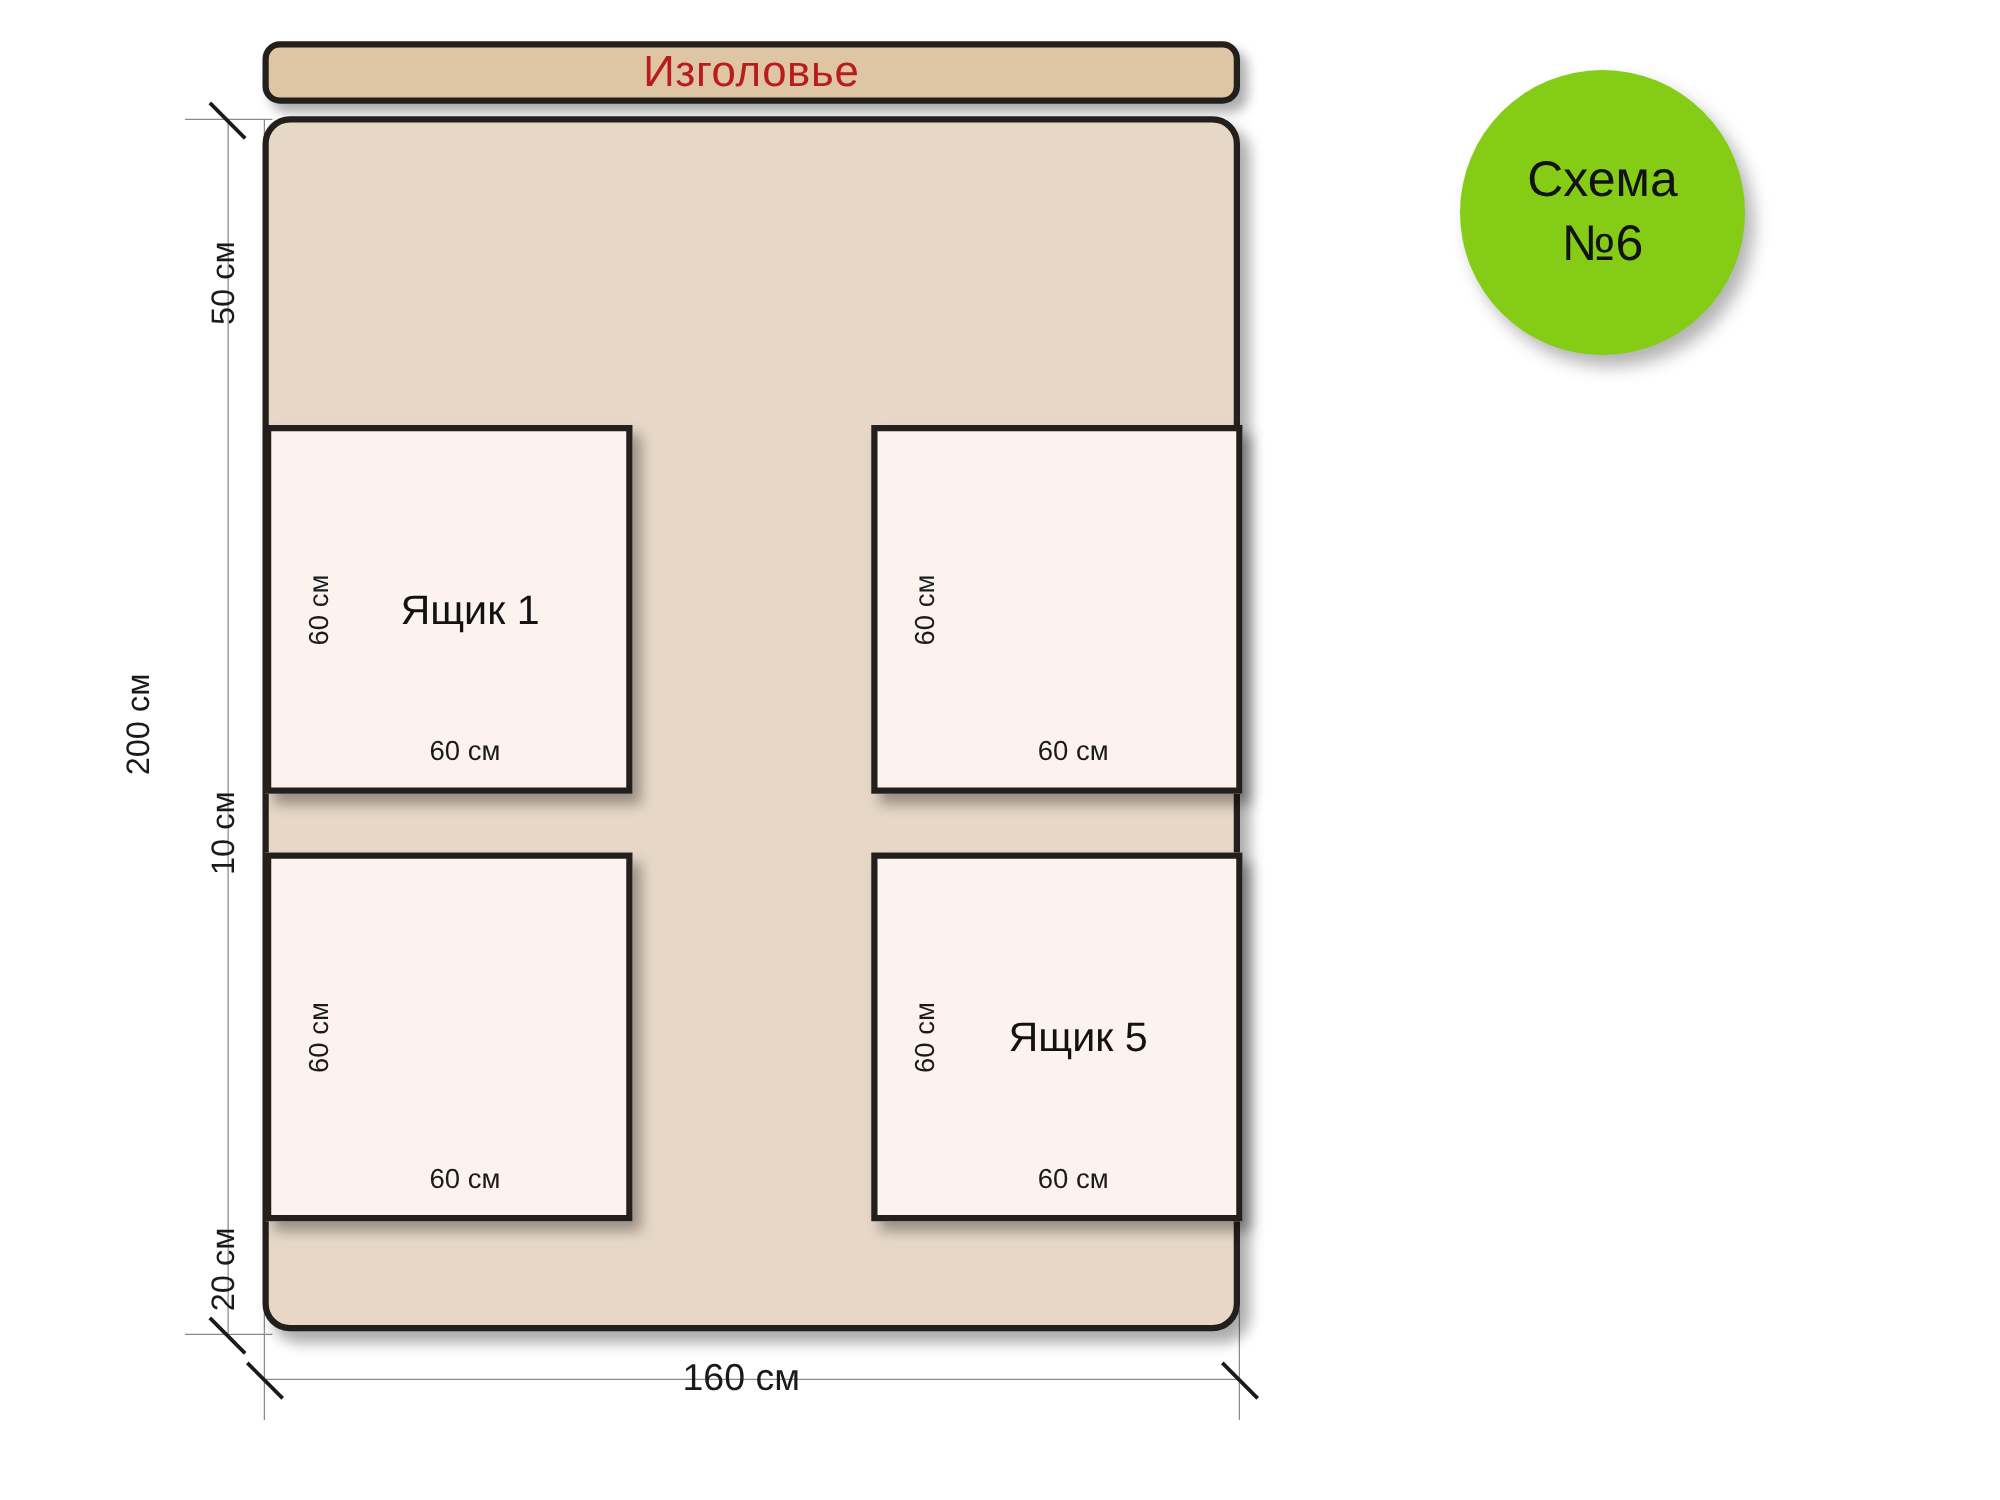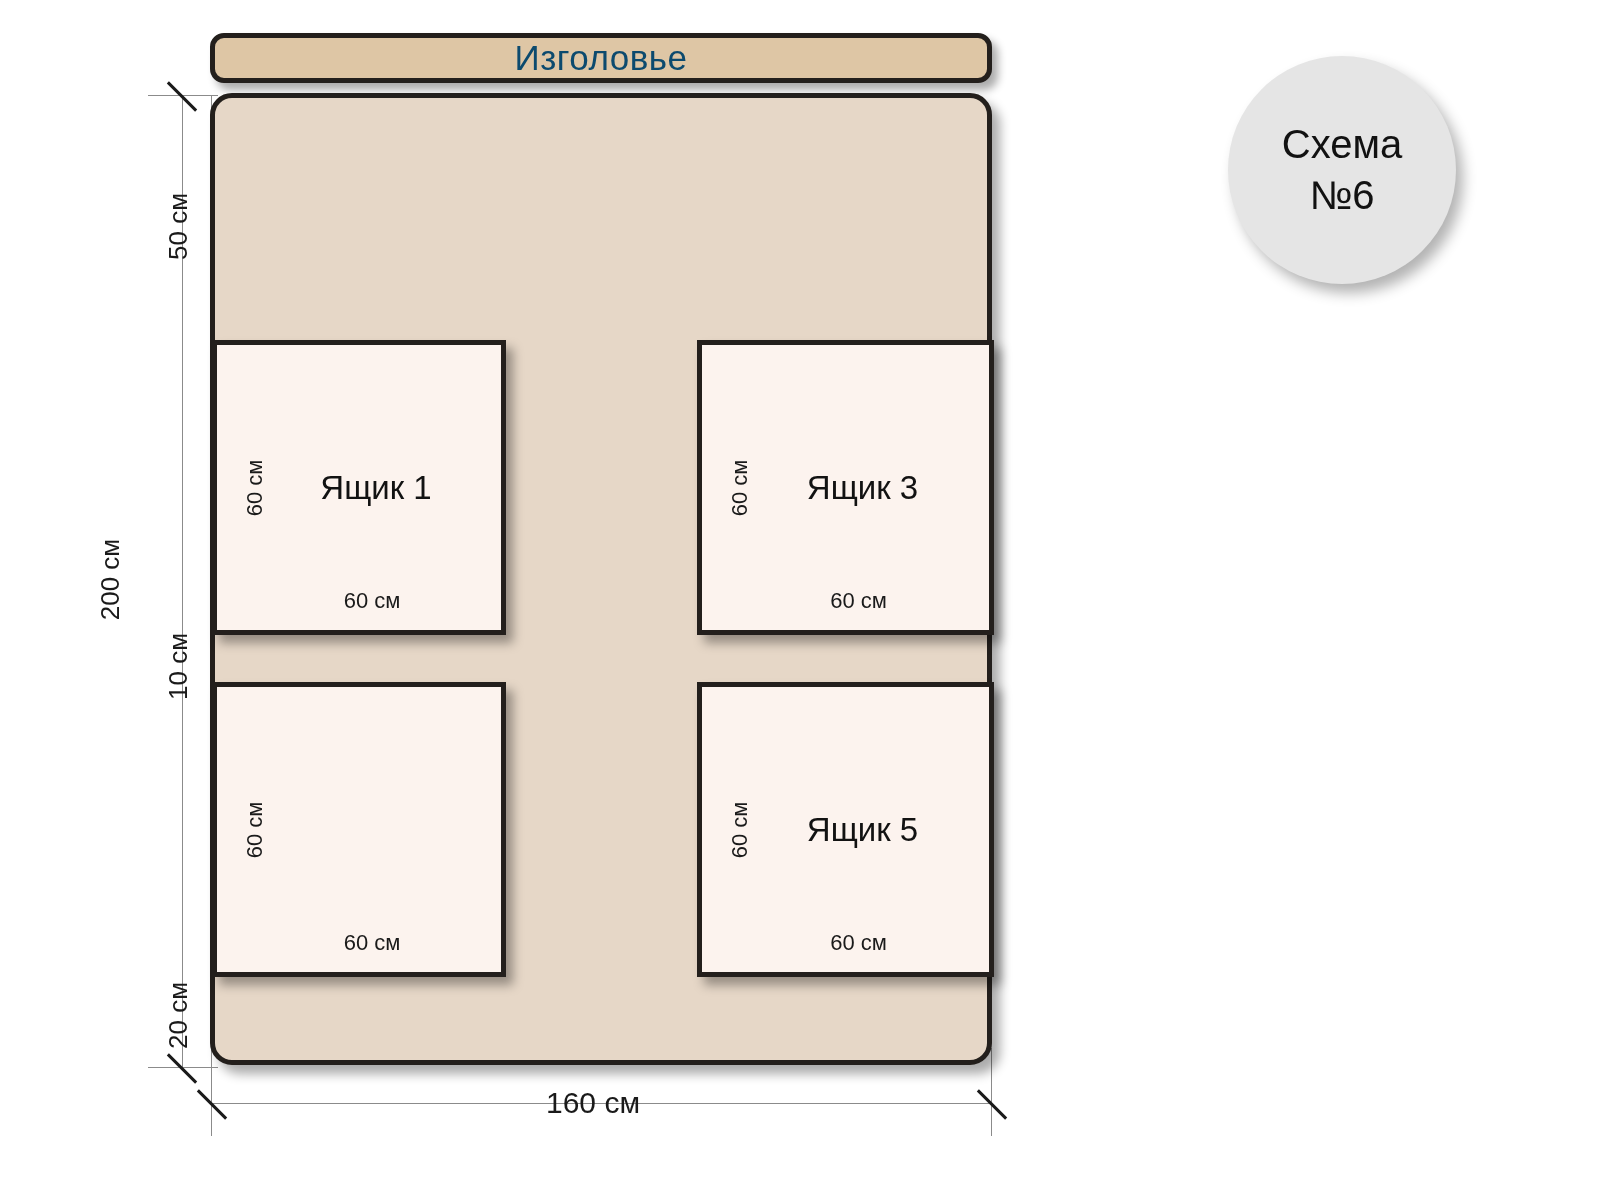--- a/index.html
+++ b/index.html
@@ -37,21 +37,21 @@
     box-sizing: border-box;
     display: flex;
     align-items: center;
     justify-content: center;
     box-shadow: 6px 7px 9px rgba(0,0,0,0.33);
   }
   .headboard-label {
     font-size: 35px;
     font-weight: 400;
     letter-spacing: 0.5px;
-    color: #0c4a6e;
+    color: #b91c1c;
     white-space: nowrap;
   }
 
   
   .bed-body {
     left: 210px;
     top: 93px;
     width: 782px;
     height: 972px;
     background: #E6D7C7;
@@ -144,26 +144,26 @@
   }
   .dim-label-h {
     position: absolute;
     font-size: 30px;
     color: #1a1a1a;
     white-space: nowrap;
   }
 
   
   .badge {
-    left: 1228px;
+    left: 1168px;
     top: 56px;
     width: 228px;
     height: 228px;
     border-radius: 50%;
-    background: #e5e5e5;
+    background: #84cc16;
     display: flex;
     flex-direction: column;
     align-items: center;
     justify-content: center;
     box-shadow: 7px 9px 14px rgba(0,0,0,0.30);
   }
   .badge-line {
     font-size: 40px;
     line-height: 1.28;
     color: #121212;
@@ -212,21 +212,20 @@
     <span class="drawer-w">60 см</span>
   </div>
 
   <div class="abs drawer" id="drawer-2">
     <span class="drawer-h">60 см</span>
     <span class="drawer-w">60 см</span>
   </div>
 
   <div class="abs drawer" id="drawer-3">
     <span class="drawer-h">60 см</span>
-    <span class="drawer-title">Ящик 3</span>
     <span class="drawer-w">60 см</span>
   </div>
 
   <div class="abs drawer" id="drawer-4">
     <span class="drawer-h">60 см</span>
     <span class="drawer-title">Ящик 5</span>
     <span class="drawer-w">60 см</span>
   </div>
 
   <div class="abs badge">

